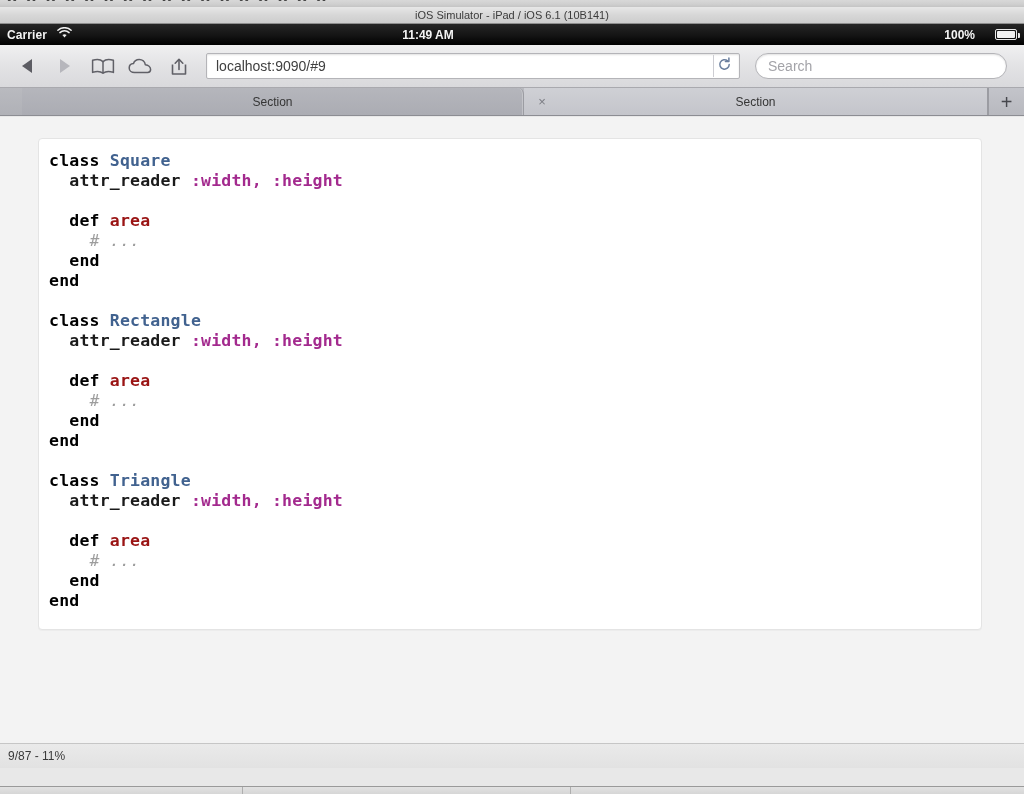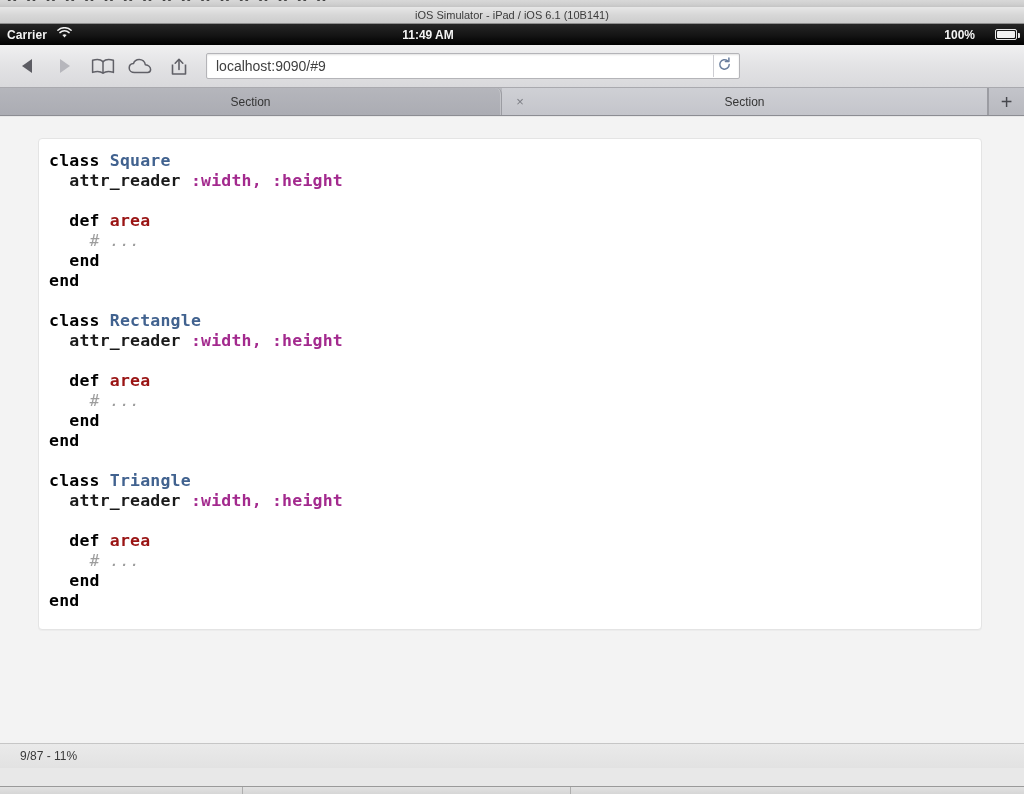--- a/index.html
+++ b/index.html
@@ -99,20 +99,21 @@
     display:flex; align-items:center;
   }
   .searchfield .ph { font-size:14px; color:#a3a3a8; padding-left:12px; }
 
   
   .tabbar {
     position:absolute; top:88px; left:0; width:1024px; height:28px;
     background:linear-gradient(to bottom,#b9babf 0%,#b0b1b7 100%);
     display:flex; align-items:stretch;
     border-bottom:1px solid #8c8d93;
+    padding-left:22px;
   }
   .tab {
     position:relative; display:flex; align-items:center; justify-content:center;
     font-size:12px; color:#333;
     border-right:1px solid #9b9ca2;
   }
   .tab.inactive {
     width:502px;
     background:linear-gradient(to bottom,#b5b6bc 0%,#abacb3 100%);
     border-top-right-radius:6px;
@@ -168,21 +169,21 @@
   .cmt { color:#9d9d9d; font-style:italic; font-weight:normal; }
 
   
   .page-statusbar {
     position:absolute; left:0; bottom:0; width:1024px; height:25px;
     background:linear-gradient(to bottom,#eaeaea 0%,#e2e2e2 100%);
     border-top:1px solid #c6c6c6;
     display:flex; align-items:center;
   }
   .page-statusbar .txt {
-    font-size:12px; color:#3a3a3a; padding-left:20px;
+    font-size:12px; color:#3a3a3a; padding-left:8px;
   }
 
   
   .host-dock {
     position:absolute; bottom:0; left:0; width:1024px; height:8px;
     background:linear-gradient(to bottom,#e2e2e2 0%,#d6d6d6 100%);
     border-top:1px solid #9a9a9a;
   }
   .host-dock .divider {
     position:absolute; top:0; width:1px; height:8px; background:#aeaeae;
@@ -273,20 +274,23 @@
       <span class="reload-btn">
         <span>
           <svg width="15" height="15" viewBox="0 0 15 15">
             <path d="M12.2 7.5 A4.7 4.7 0 1 1 10.6 3.9" fill="none" stroke="#6b7f9e" stroke-width="1.5" stroke-linecap="round"></path>
             <path d="M11.9 0.9 L11.9 4.4 L8.4 4.4" fill="none" stroke="#6b7f9e" stroke-width="1.5" stroke-linecap="round" stroke-linejoin="round"></path>
           </svg>
         </span>
       </span>
     </div>
 
+    <div class="searchfield">
+      <span class="ph">Search</span>
+    </div>
   </div>
 
   <div class="tabbar">
     <div class="tab inactive">
       <span class="tab-title">Section</span>
     </div>
     <div class="tab active">
       <span class="tab-close">×</span>
       <span class="tab-title">Section</span>
     </div>

